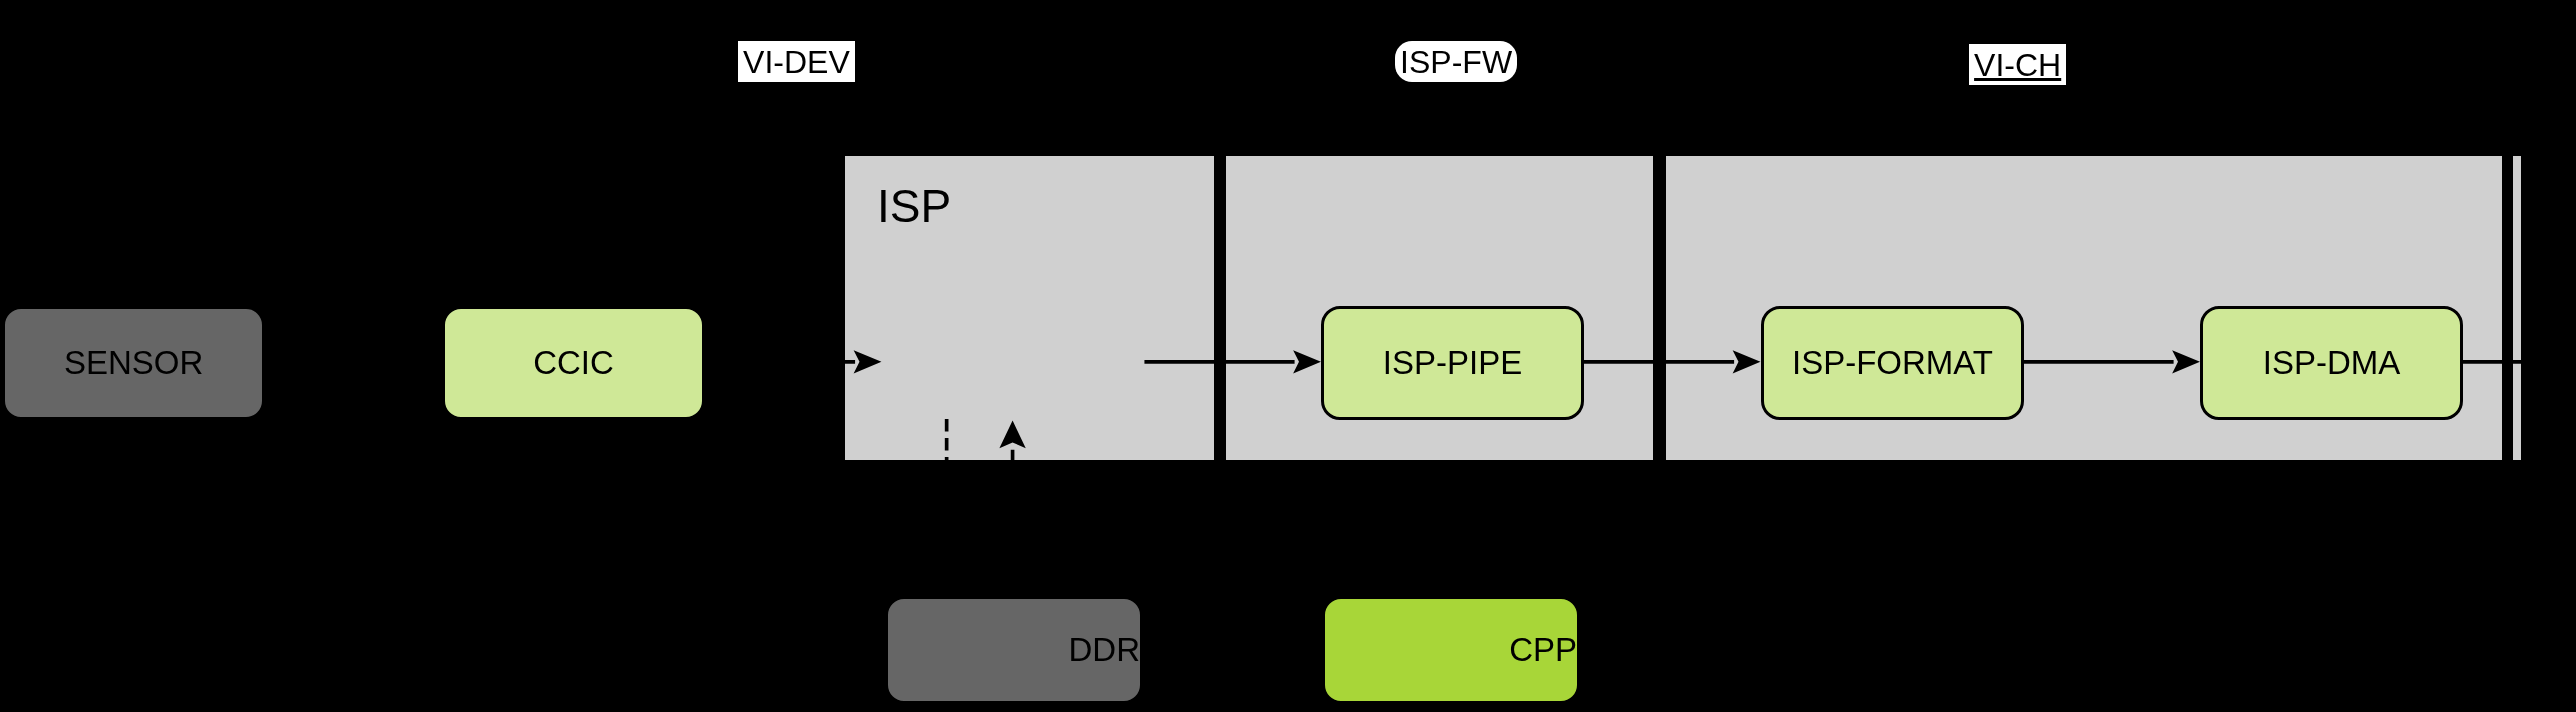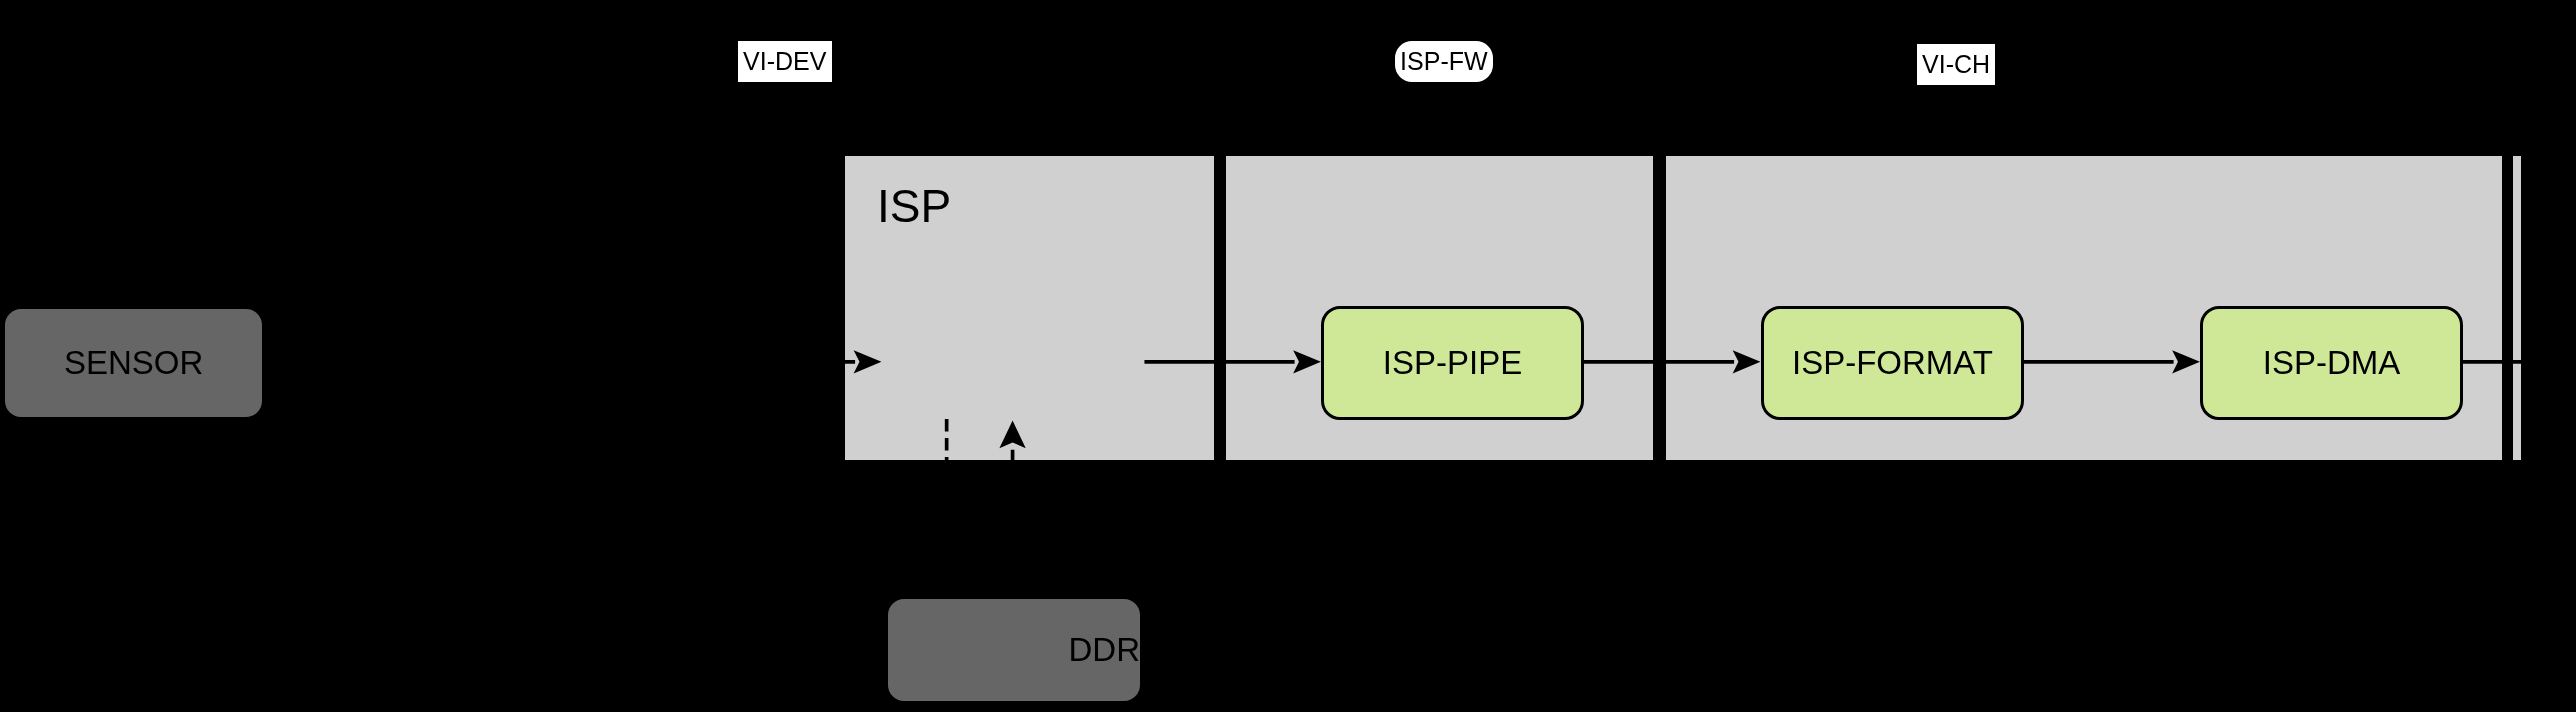--- a/index.html
+++ b/index.html
@@ -20,26 +20,26 @@
     overflow:hidden;
     font-family:"Liberation Sans",sans-serif;
     color:var(--text);
   }
   
   .region-label{
     position:absolute;top:41px;height:41px;
     background:var(--region-label-bg);
     display:flex;align-items:center;
     padding:0 5.1px;box-sizing:border-box;
-    font-size:25px;line-height:1;color:var(--text);
+    font-size:32px;line-height:1;color:var(--text);
     white-space:nowrap;
   }
   .lbl-vi-dev{left:738px;}
   .lbl-isp-fw{left:1395px;border-radius:17px;}
-  .lbl-vi-ch{left:1917px;top:44px;}
+  .lbl-vi-ch{left:1969px;top:44px;text-decoration:underline;}
   
   .container{
     position:absolute;top:156px;height:304px;
     background:var(--container-fill);
   }
   .c1{left:845px;width:369px;}
   .c2{left:1226px;width:427px;}
   .c3{left:1666px;width:836px;}
   .cbar{left:2513px;width:8px;}
   .container-title{
@@ -88,31 +88,37 @@
   <div class="container c1">
     <span class="container-title">ISP</span>
   </div>
   <div class="container c2"></div>
   <div class="container c3"></div>
   <div class="container cbar"></div>
 
   <div class="node row-main n-sensor">
     <span>SENSOR</span>
   </div>
+  <div class="node row-main n-ccic">
+    <span>CCIC</span>
+  </div>
   <div class="node row-main n-pipe">
     <span>ISP-PIPE</span>
   </div>
   <div class="node row-main n-dma">
     <span>ISP-DMA</span>
   </div>
   <div class="node row-main n-format">
     <span>ISP-FORMAT</span>
   </div>
   <div class="node row-bottom n-ddr">
     <span>DDR</span>
+  </div>
+  <div class="node row-bottom n-cpp">
+    <span>CPP</span>
   </div>
 
   <svg class="edges" width="2576" height="712" viewBox="0 0 3516 972">
     <g>
       <line x1="362" y1="494" x2="567" y2="494"></line>
       <polygon points="603,494 565,478 573,494 565,510"></polygon>
     </g>
     <g>
       <line x1="962" y1="494" x2="1167" y2="494"></line>
       <polygon points="1203,494 1165,478 1173,494 1165,510"></polygon>

